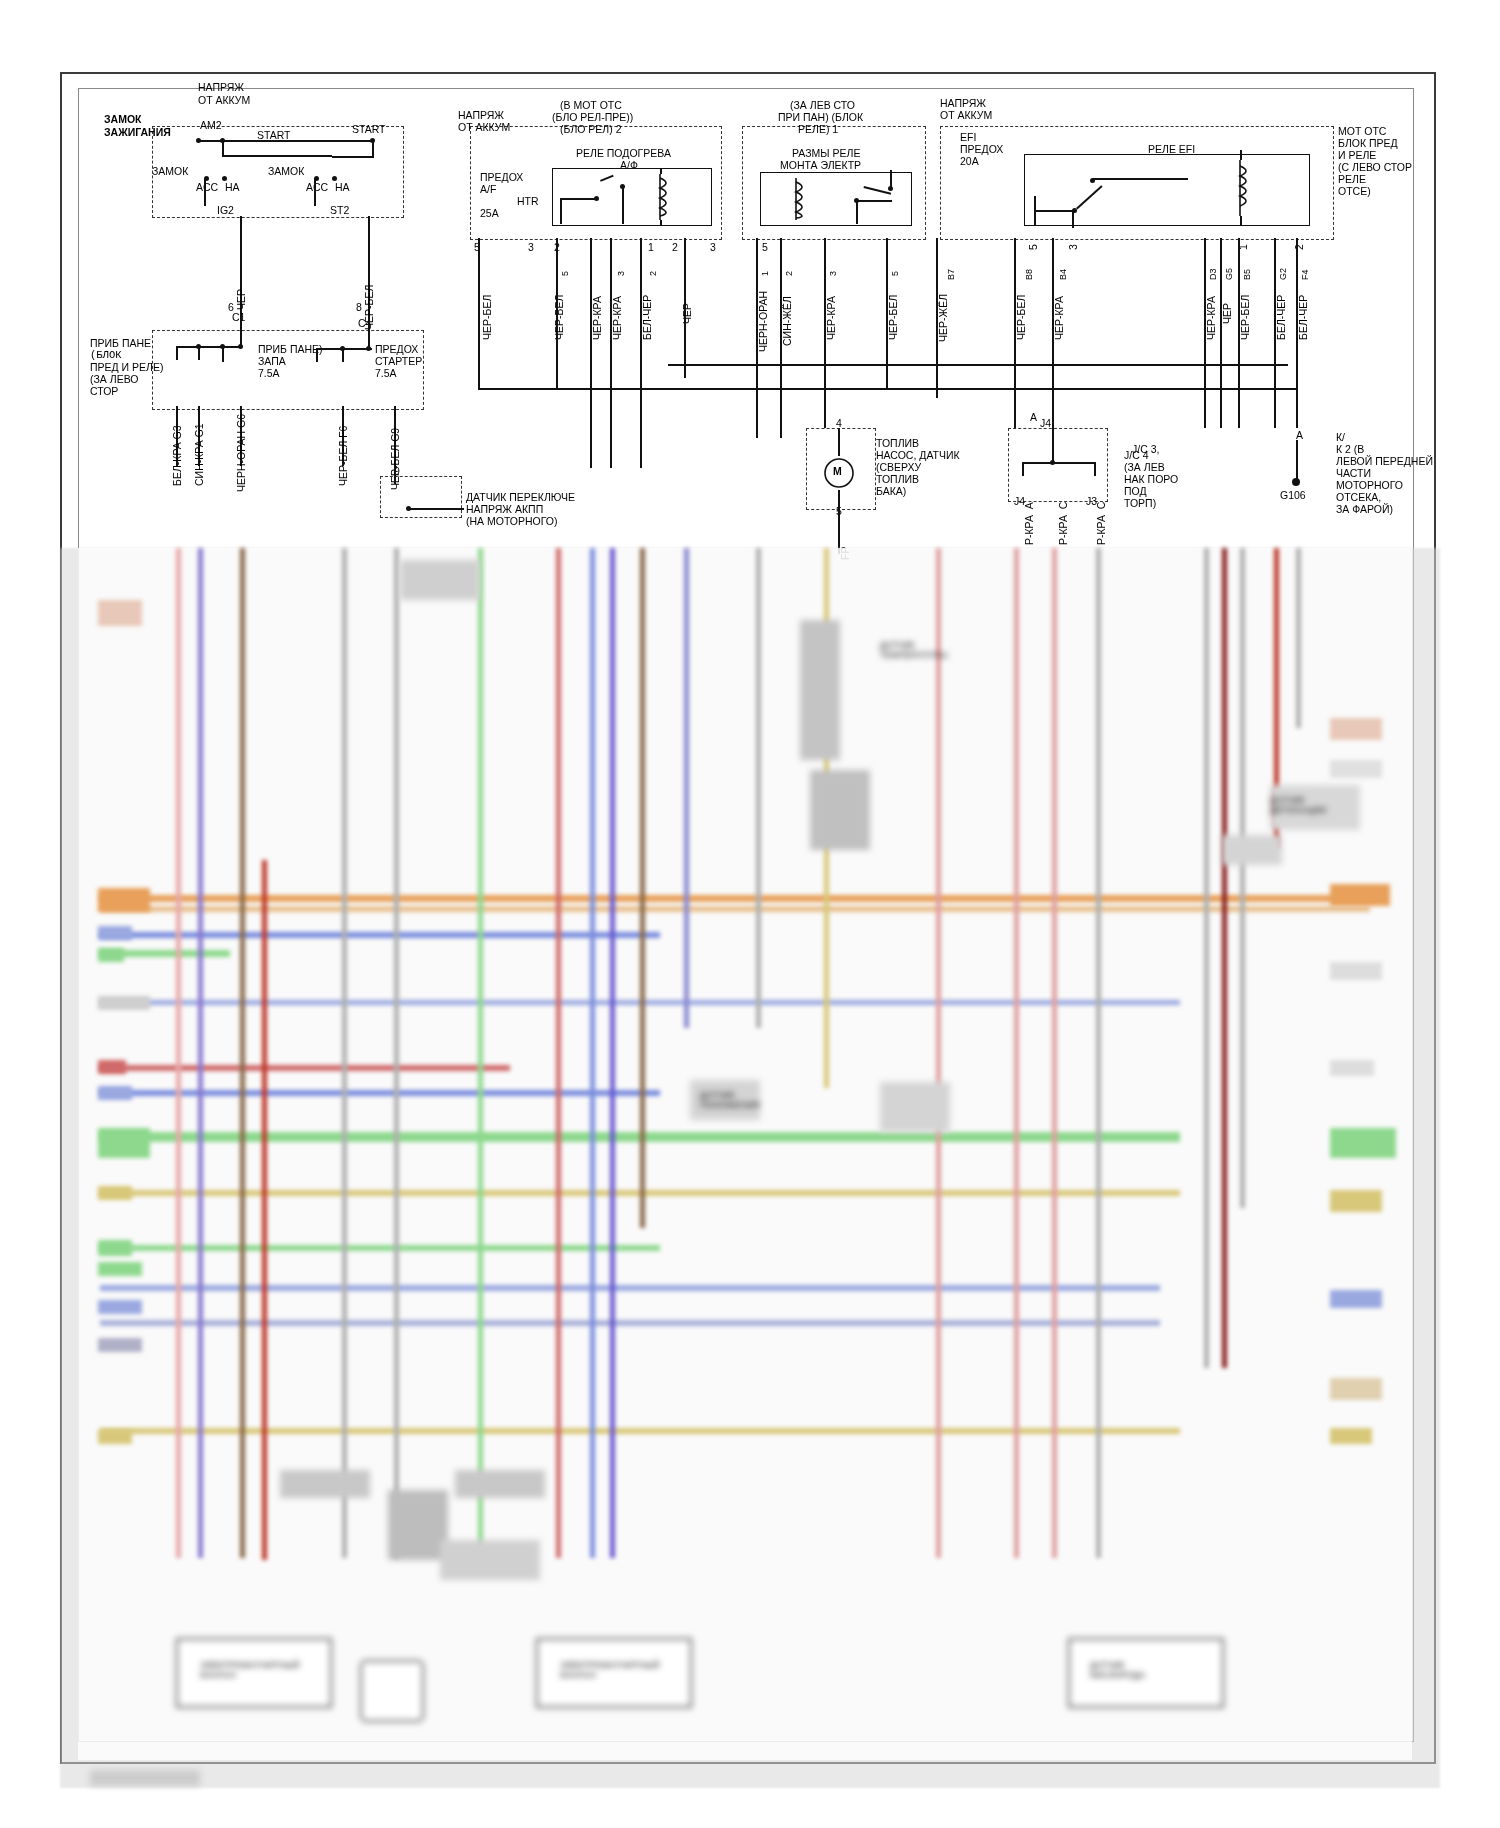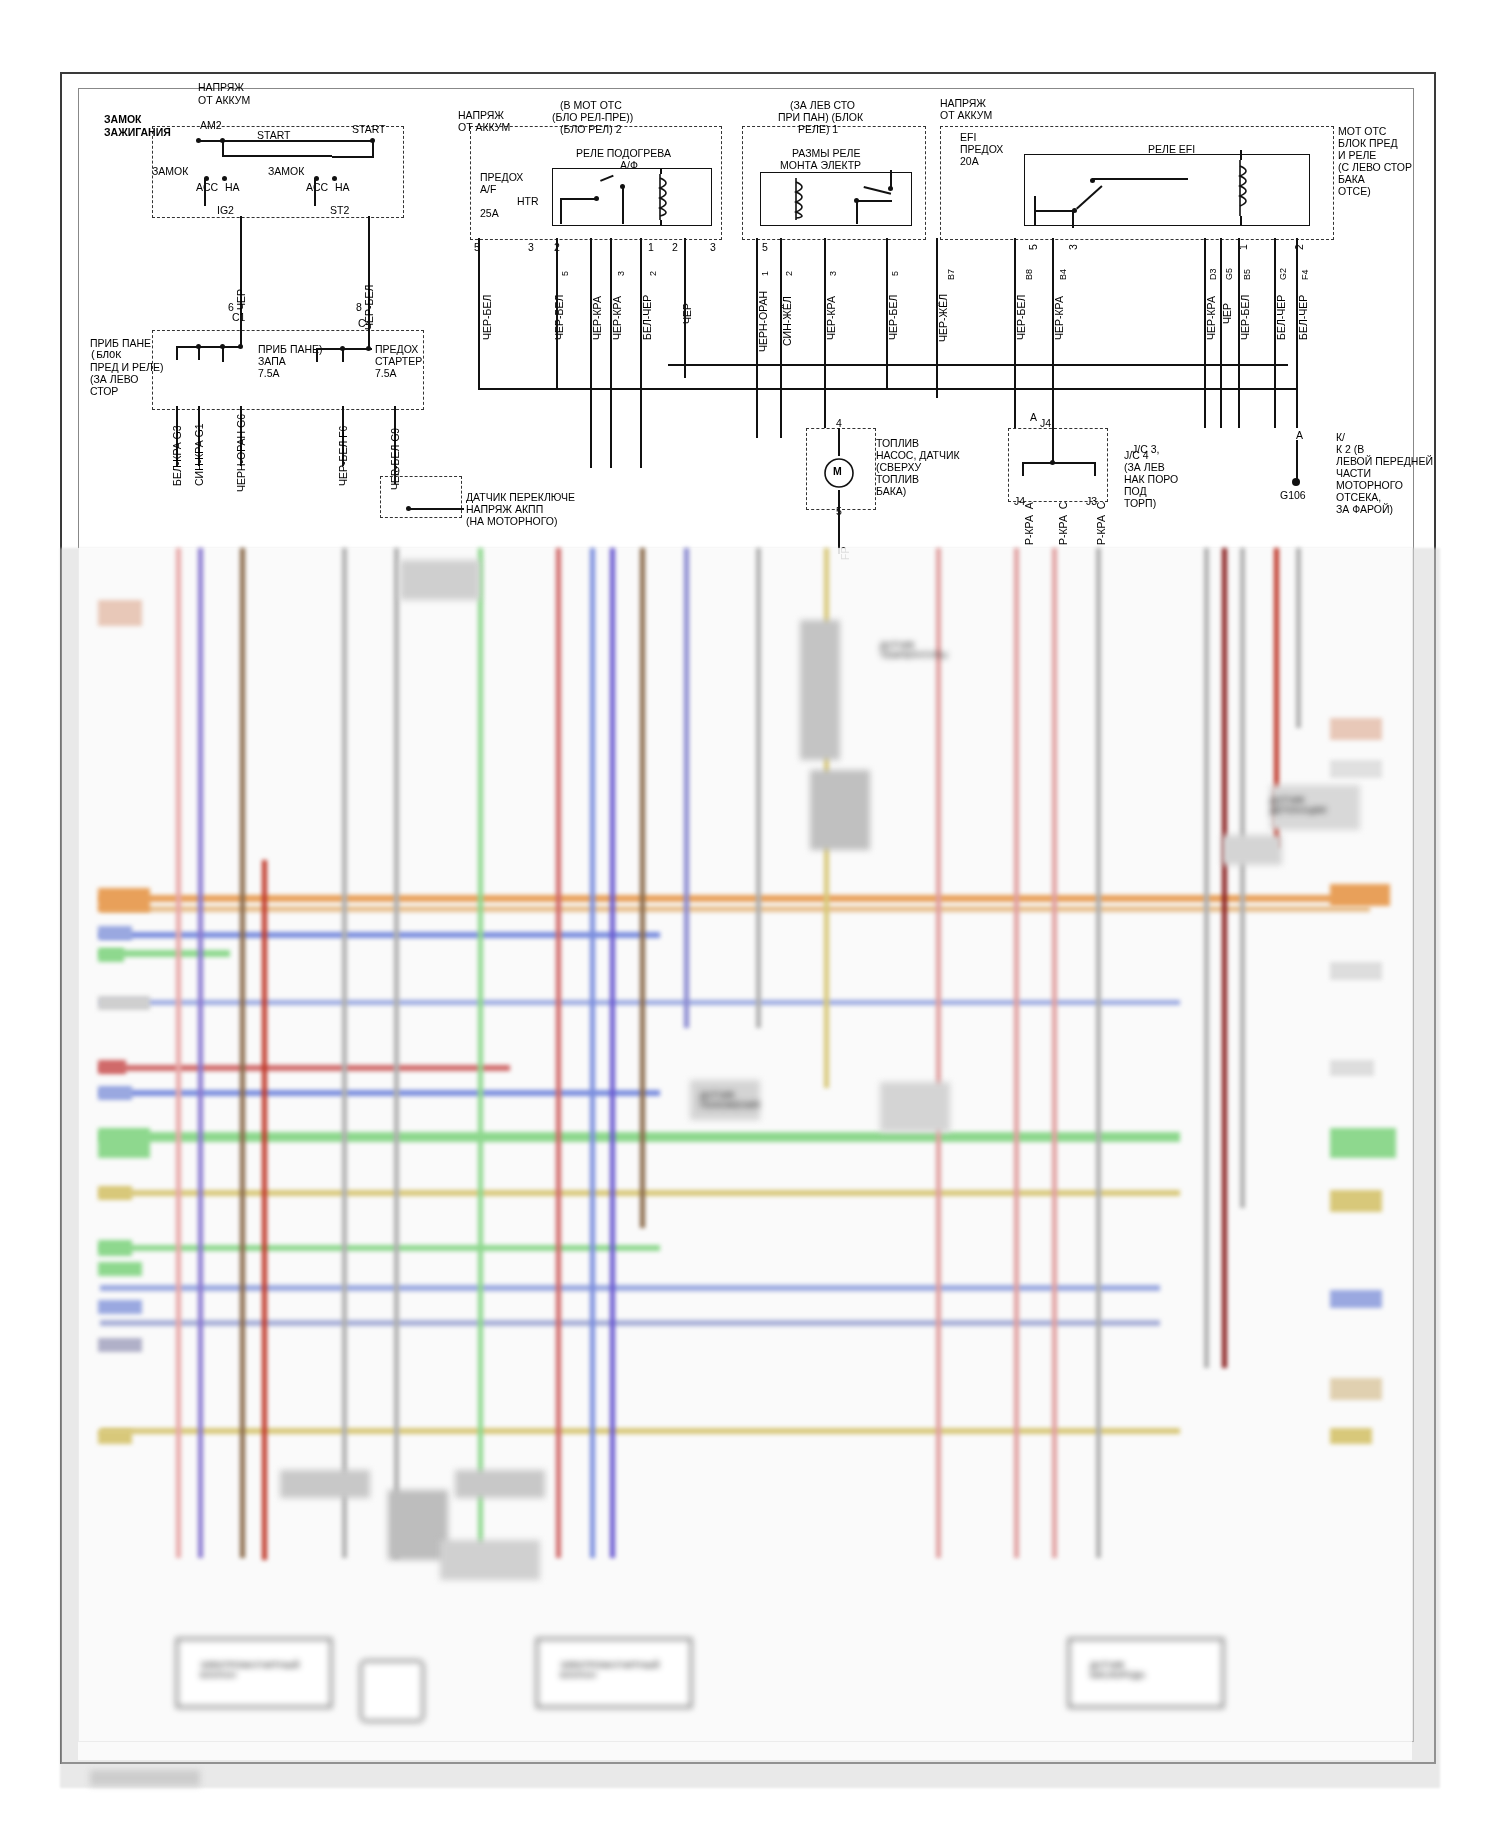--- a/index.html
+++ b/index.html
@@ -195,21 +195,21 @@
   <div class="txt" style="left:940px;top:110px;">ОТ АККУМ</div>
   <div class="txt" style="left:960px;top:132px;">EFI</div>
   <div class="txt" style="left:960px;top:144px;">ПРЕДОХ</div>
   <div class="txt" style="left:960px;top:156px;">20A</div>
   <div class="txt" style="left:1148px;top:144px;">РЕЛЕ EFI</div>
 
   <div class="txt" style="left:1338px;top:126px;">МОТ ОТС</div>
   <div class="txt" style="left:1338px;top:138px;">БЛОК ПРЕД</div>
   <div class="txt" style="left:1338px;top:150px;">И РЕЛЕ</div>
   <div class="txt" style="left:1338px;top:162px;">(С ЛЕВО СТОР</div>
-  <div class="txt" style="left:1338px;top:174px;">БАКА</div>
+  <div class="txt" style="left:1338px;top:174px;">РЕЛЕ</div>
   <div class="txt" style="left:1338px;top:186px;">ОТСЕ)</div>
 
   <div class="solid" style="left:1024px;top:154px;width:284px;height:70px;"></div>
   <div class="wire wireh" style="left:1034px;top:210px;width:40px;"></div>
   <div class="dot" style="left:1072px;top:208px;"></div>
   <div class="dot" style="left:1090px;top:178px;"></div>
   <div class="wire wireh" style="left:1076px;top:208px;width:34px;transform:rotate(-42deg);transform-origin:0 0;"></div>
   <div class="wire wireh" style="left:1092px;top:178px;width:96px;stroke:#111;"></div>
   <div class="wire wirev" style="left:1034px;top:196px;height:30px;"></div>
   <div class="wire wirev" style="left:1072px;top:210px;height:18px;"></div>

